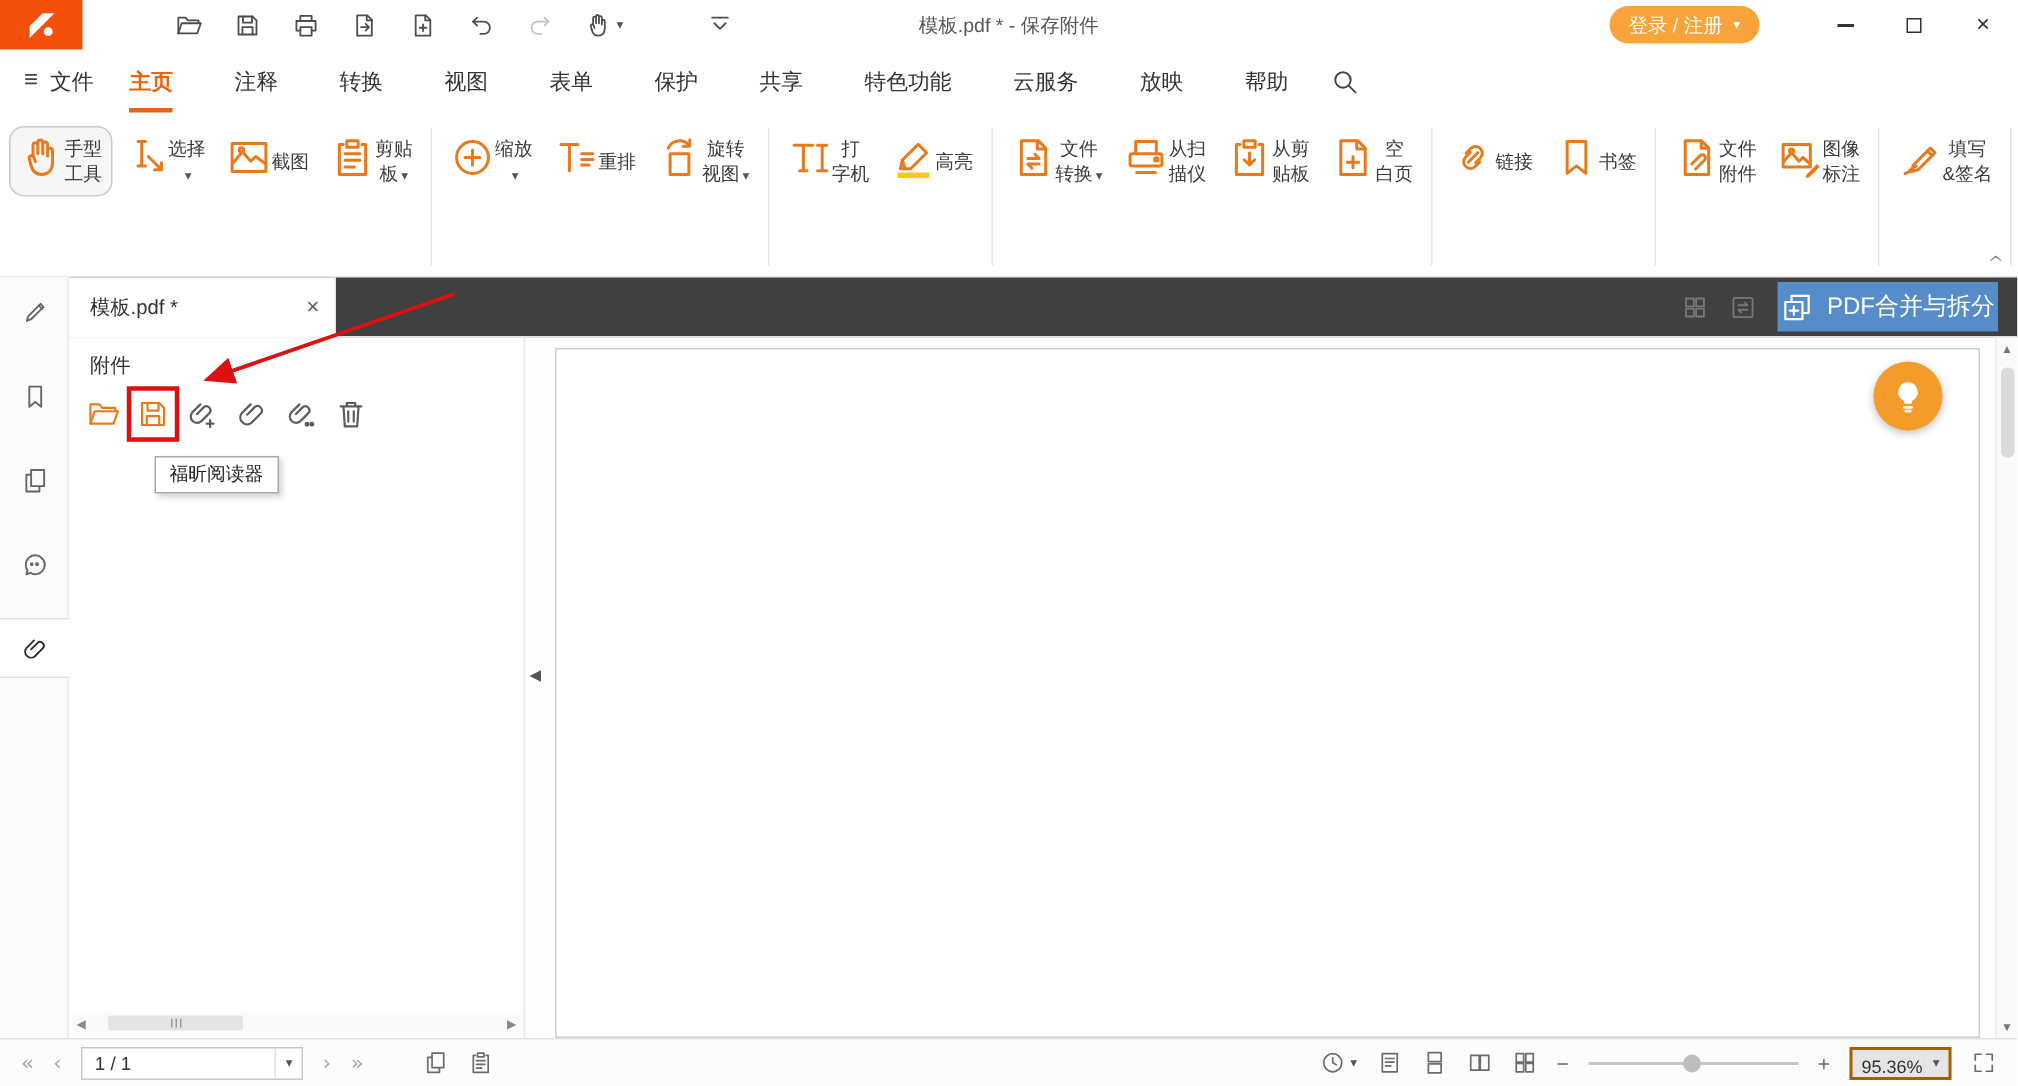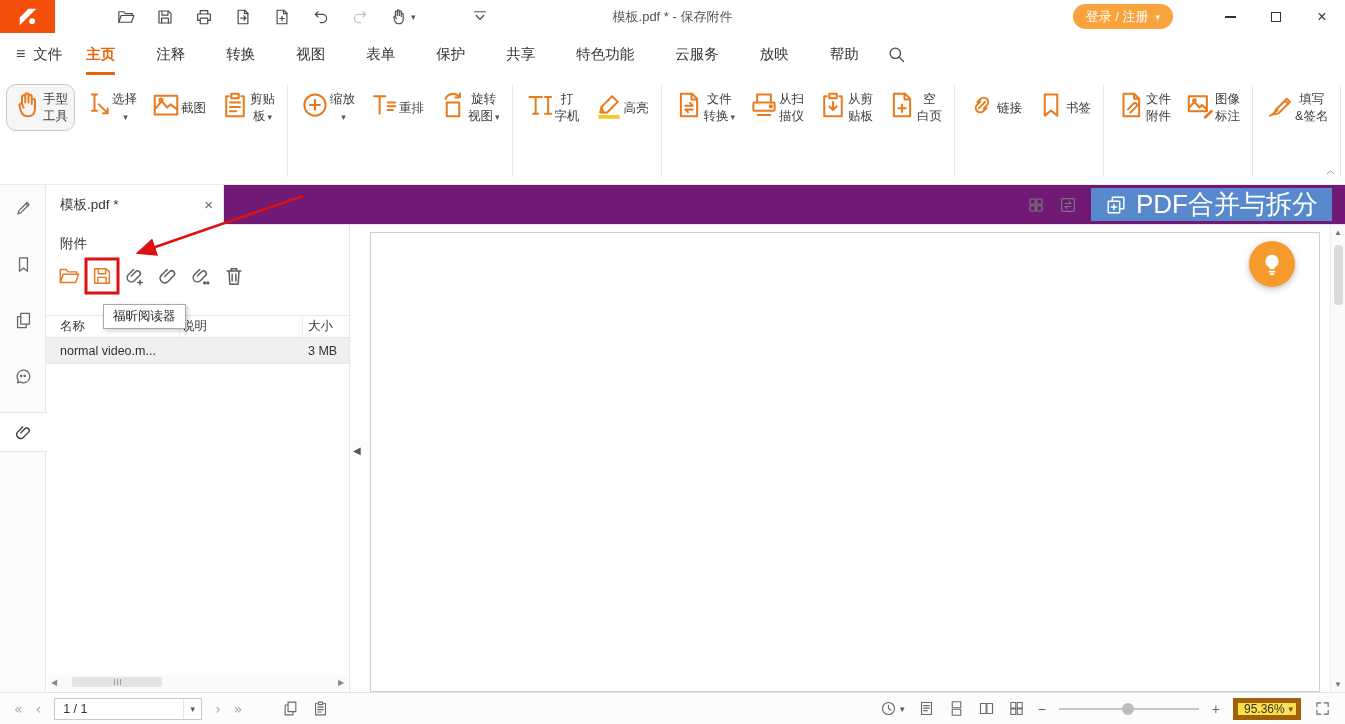--- a/index.html
+++ b/index.html
@@ -46,26 +46,26 @@
 
 
 .below{display:flex;height:507px}
 .side-strip{width:46px;background:#FBFBFB;border-right:1px solid #E7E7E7;position:relative}
 .side-item{position:absolute;left:0;width:46px;height:40px;display:flex;align-items:center;justify-content:center;color:#666;cursor:pointer}
 .side-item .icn{width:19px;height:19px}
 .side-item.active{background:#fff;border-top:1px solid #E3E3E3;border-bottom:1px solid #E3E3E3;width:47px;color:#2e2e2e;z-index:2}
 .right-col{flex:1;display:flex;flex-direction:column;min-width:0}
 
 
-.tabbar{height:40px;background:#701a75;border-bottom:1px solid #E3E3E3;display:flex;align-items:center;position:relative}
+.tabbar{height:40px;background:#404040;border-bottom:1px solid #E3E3E3;display:flex;align-items:center;position:relative}
 .doc-tab{width:178px;height:40px;background:#fff;border-right:1px solid #E3E3E3;display:flex;align-items:center;justify-content:space-between;padding:0 10px 0 14px;font-size:13.5px;color:#333;cursor:pointer}
 .tab-close{font-size:15px;color:#666;cursor:pointer;line-height:1}
 .tabbar-right{margin-left:auto;display:flex;align-items:center;gap:14px;padding-right:13px}
 .tb-icn{width:18px;height:18px;color:#777;cursor:pointer}
-.banner{height:33px;background:rgba(87,147,213,0.92);color:#fff;display:flex;align-items:center;gap:9px;padding:0 14px;font-size:26px;cursor:pointer}
+.banner{height:33px;background:rgba(87,147,213,0.92);color:#fff;display:flex;align-items:center;gap:9px;padding:0 2px;font-size:16px;cursor:pointer}
 .banner .icn{width:22px;height:22px;color:#fff}
 
 
 .content{flex:1;display:flex;position:relative;min-height:0}
 .panel{width:304px;border-right:1px solid #E7E7E7;position:relative;background:#fff}
 .panel-title{position:absolute;left:14px;top:10px;font-size:13.5px;color:#333}
 .panel-tools{position:absolute;left:12px;top:40px;display:flex;align-items:center;gap:11px}
 .pt{width:22px;height:22px;cursor:pointer}
 .orange{color:#E87A1E}
 .gray{color:#5C5C5C}
@@ -100,21 +100,21 @@
 .sb-nav{font-size:14px;color:#A6A6A6;cursor:pointer;font-family:"DejaVu Sans",sans-serif}
 .page-box{width:148px;height:22px;border:1px solid #C9C9C9;background:#fff;display:flex;align-items:center;font-size:12.5px;color:#333;cursor:pointer}
 .page-box .val{flex:1;padding-left:8px}
 .dd-seg{width:18px;height:100%;display:flex;align-items:center;justify-content:center;color:#555;font-size:9px;border-left:1px solid #E2E2E2}
 .sb-icn{width:17px;height:17px;color:#6b6b6b;cursor:pointer}
 .sb-gap{width:14px}
 .sb-right{position:absolute;right:14px;display:flex;align-items:center;gap:13px}
 .zoom-ctl{font-size:14px;color:#666;cursor:pointer}
 .zoom-slider{width:140px;height:2px;background:#C6C6C6;position:relative;cursor:pointer}
 .zoom-thumb{position:absolute;left:45%;top:-5px;width:12px;height:12px;border-radius:50%;background:#BDBDBD;cursor:pointer}
-.zoom-box{width:68px;height:22px;border:5px solid #a16207;background:#fde047;display:flex;align-items:center;font-size:12px;color:#333;cursor:pointer}
+.zoom-box{width:68px;height:22px;border:2px solid #a16207;background:#e5e5e5;display:flex;align-items:flex-end;font-size:12px;color:#333;cursor:pointer}
 .zoom-box .val{flex:1;padding-left:6px}
 
 
 .ann-layer{position:absolute;left:0;top:0;width:1345px;height:724px;pointer-events:none;z-index:40}
 .tooltip{position:absolute;left:103px;top:304px;background:#fff;border:1px solid #A9A9A9;box-shadow:2px 2px 4px rgba(0,0,0,.18);padding:3px 9px;font-size:12.5px;color:#222;white-space:nowrap}
 </style>
 </head>
 <body>
 
 <div class="titlebar">
@@ -597,32 +597,20 @@
                 <circle cx="19.5" cy="19.5" r="1" fill="currentColor"></circle>
               </svg>
             </span>
           <span class="icn pt gray">
               <svg viewBox="0 0 24 24" fill="none" stroke="currentColor" stroke-width="1.6" stroke-linecap="round" stroke-linejoin="round">
                 <path d="M4.5 6.5h15M9 6.5V4h6v2.5M6.5 6.5 7.5 21h9l1-14.5"></path>
                 <path d="M10 10v7.5M14 10v7.5"></path>
               </svg>
             </span>
         </div>
-        <div class="atable">
-          <div class="arow ahead">
-            <div class="c-name">名称</div>
-            <div class="c-desc">说明</div>
-            <div class="c-size">大小</div>
-          </div>
-          <div class="arow adata">
-            <div class="c-name">normal video.m...</div>
-            <div class="c-desc"></div>
-            <div class="c-size">3 MB</div>
-          </div>
-        </div>
         <div class="panel-hscroll">
           <div class="ph-arrow">◀</div>
           <div class="ph-track">
             <div class="ph-thumb">
               <span class="ph-grip"></span>
                 <span class="ph-grip"></span>
                 <span class="ph-grip"></span>
             </div>
           </div>
           <div class="ph-arrow">▶</div>

